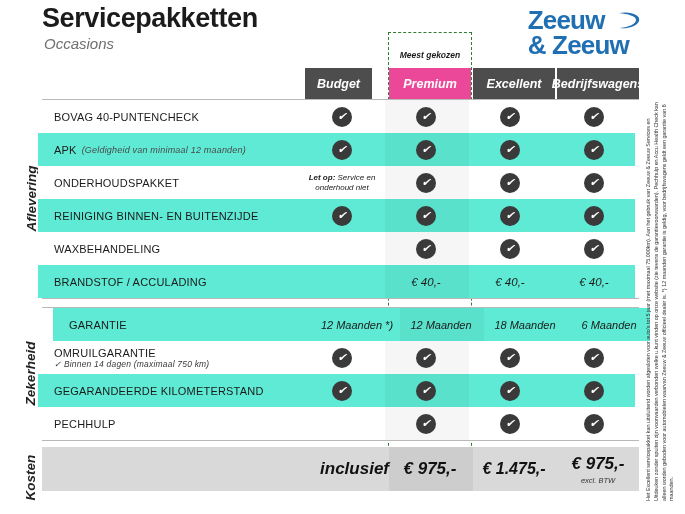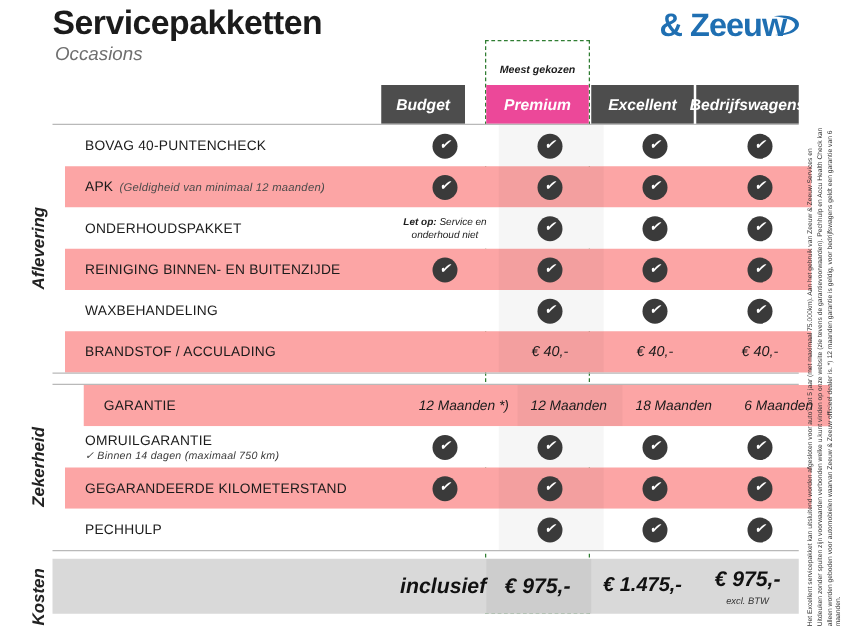--- a/index.html
+++ b/index.html
@@ -72,23 +72,23 @@
   }
   .seclabel span {
     transform: rotate(-90deg); white-space: nowrap;
   }
   .secline {
     position: absolute; left: 42px; width: 597px; height: 1px; background: #b9b9b9;
   }
 
   
   .row {
-    position: absolute; left: 52px; width: 597px; height: 33px;
-  }
-  .row.alt { background: #fca5a5; }
+    position: absolute; left: 38px; width: 597px; height: 33px;
+  }
+  .row.alt { background: #5eead4; }
   .row.plain { background: #ffffff; }
   .rowlabel {
     position: absolute; left: 16px; top: 0; height: 100%;
     display: flex; align-items: center;
     font-size: 11px; color: #1b1b1b; letter-spacing: 0.2px;
   }
   .rowlabel .note {
     font-size: 9px; font-style: italic; color: #4a4a4a; margin-left: 5px;
   }
   .rowlabel .sub {
@@ -163,20 +163,21 @@
     text-align: left;
   }
 </style>
 </head>
 <body>
 
 <div class="header">
   <div class="title">Servicepakketten</div>
   <div class="subtitle">Occasions</div>
   <div class="logo">
+    <span class="l1">Zeeuw</span>
     <span class="l2">&amp; Zeeuw</span>
     <svg class="swoosh" viewBox="0 0 26 22">
       <path d="M2 3 C14 1, 24 5, 22 11 C20 17, 9 19, 3 18 C12 17, 19 14, 19 10 C19 6, 11 4, 2 3 Z" fill="#1f6fb2"></path>
     </svg>
   </div>
 </div>
 
 <div class="premium-highlight"></div>
 <div class="meest">Meest gekozen</div>
 

